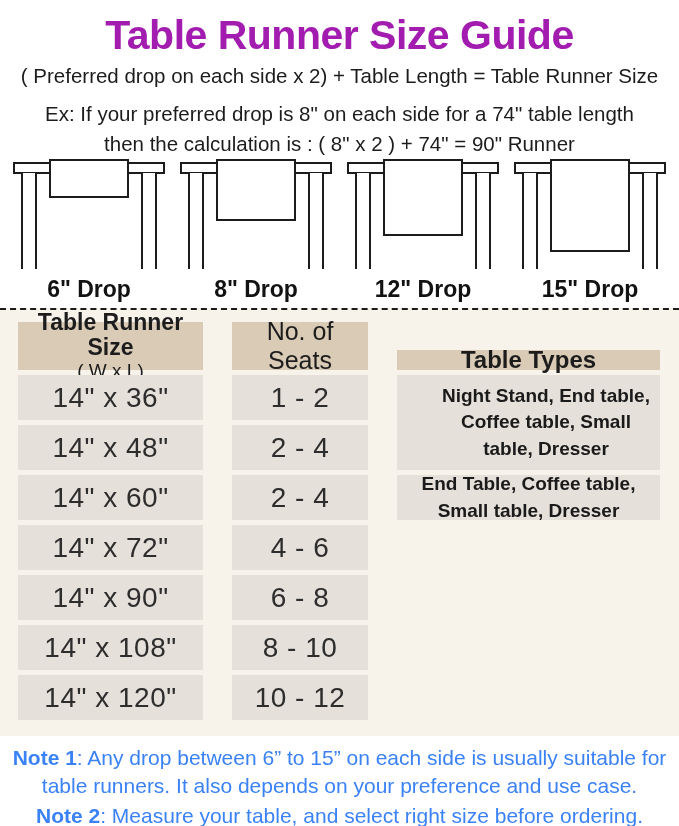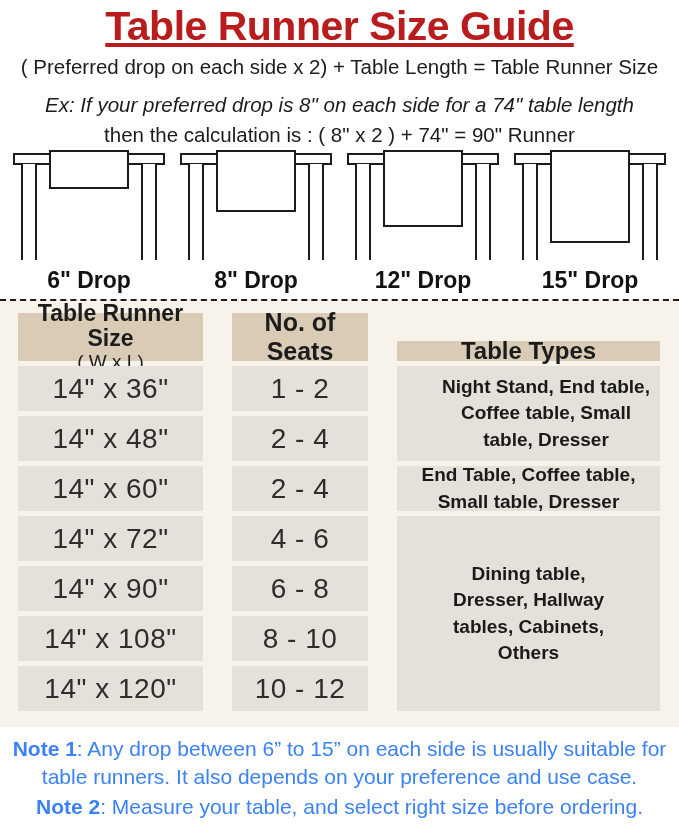--- a/index.html
+++ b/index.html
@@ -8,26 +8,26 @@
     width: 679px; height: 826px;
     background: #ffffff;
     font-family: "Liberation Sans", sans-serif;
     color: #1c1c1c;
     overflow: hidden;
   }
 
   
   .top { text-align: center; }
   .title {
-    margin: 0; padding-top: 4px;
+    margin: 0; padding-top: 13px;
     font-size: 41px; font-weight: bold; line-height: 1.1;
-    letter-spacing: -0.5px; color: #b91c1c; text-decoration: underline;
+    letter-spacing: -0.5px; color: #a21caf;
   }
   .formula   { margin: 6px 0 14px; font-size: 20.5px; white-space: nowrap; }
-  .ex-line-1 { margin: 9px 0 0; font-size: 20.5px; white-space: nowrap; font-style: italic; }
+  .ex-line-1 { margin: 9px 0 0; font-size: 20.5px; white-space: nowrap; }
   .ex-line-2 { margin: 6px 0 0; font-size: 20.5px; white-space: nowrap; }
 
   
   .illus-row {
     display: flex; justify-content: space-between;
     padding: 3px 13px 0 13px;
   }
   .illus-col { width: 152px; }
   .illus { position: relative; height: 110px; }
   .tabletop {
@@ -69,21 +69,21 @@
   }
   .cell {
     display: flex; flex-direction: column;
     align-items: center; justify-content: center;
     text-align: center;
   }
   .hcell { background: #d9cbb6; }
   .dcell { background: #e6e0da; }
   .hdr-size-1 { font-size: 23px; font-weight: bold; line-height: 1.1; }
   .hdr-size-2 { font-size: 19px; line-height: 1.15; }
-  .hdr-seats  { font-size: 25px; font-weight: bold; }
+  .hdr-seats  { font-size: 25px; font-weight: normal; }
   .hdr-types  { font-size: 24px; font-weight: bold; }
   .size-cell, .seats-cell {
     font-size: 28px; color: #2d2d2d; letter-spacing: 0.5px;
   }
   .types-cell {
     font-size: 19px; font-weight: bold; line-height: 1.38;
     white-space: pre-line; color: #1a1a1a;
   }
   .tg-1 { grid-column: 3; grid-row: 2 / span 2; padding-left: 35px; }
   .tg-2 { grid-column: 3; grid-row: 4; }
@@ -166,24 +166,20 @@
     <div class="cell dcell size-cell c1">14" x 48"</div>
     <div class="cell dcell seats-cell c2">2 - 4</div>
 
     <div class="cell dcell size-cell c1">14" x 60"</div>
     <div class="cell dcell seats-cell c2">2 - 4</div>
     <div class="cell dcell types-cell tg-2">End Table, Coffee table,
 Small table, Dresser</div>
 
     <div class="cell dcell size-cell c1">14" x 72"</div>
     <div class="cell dcell seats-cell c2">4 - 6</div>
-    <div class="cell dcell types-cell tg-3">Dining table,
-Dresser, Hallway
-tables, Cabinets,
-Others</div>
 
     <div class="cell dcell size-cell c1">14" x 90"</div>
     <div class="cell dcell seats-cell c2">6 - 8</div>
 
     <div class="cell dcell size-cell c1">14" x 108"</div>
     <div class="cell dcell seats-cell c2">8 - 10</div>
 
     <div class="cell dcell size-cell c1">14" x 120"</div>
     <div class="cell dcell seats-cell c2">10 - 12</div>
 

